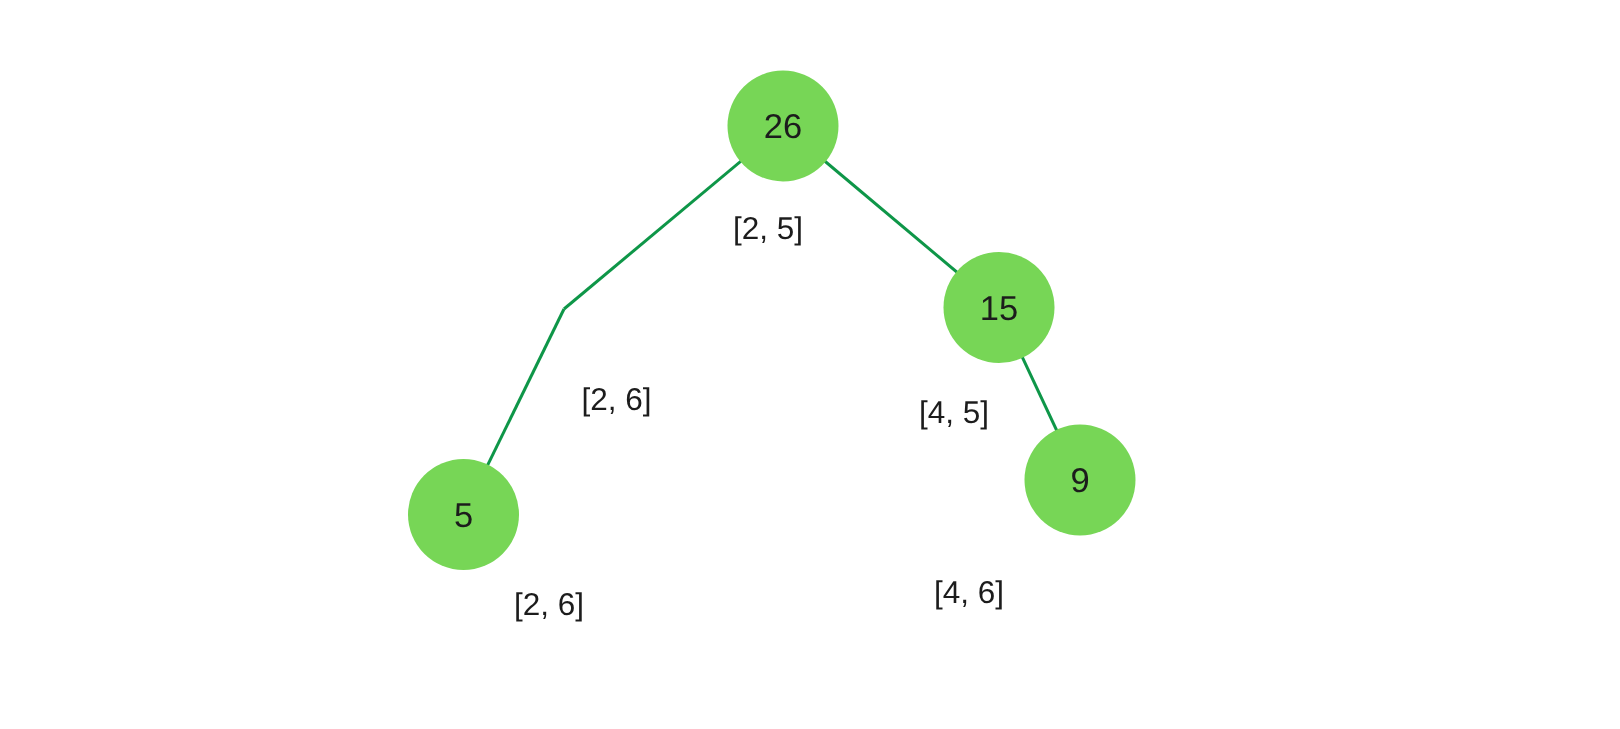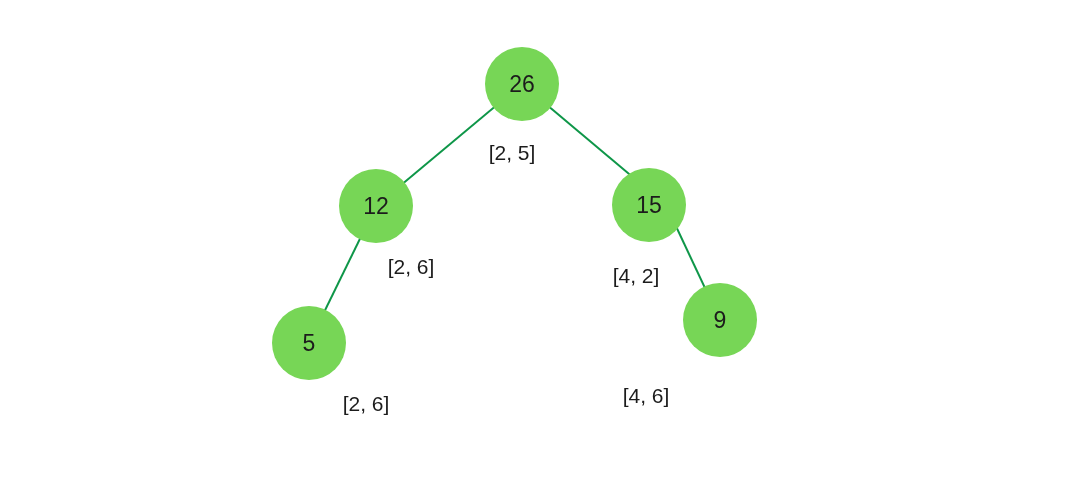--- a/index.html
+++ b/index.html
@@ -40,21 +40,21 @@
     background: var(--node-fill);
     display: flex;
     align-items: center;
     justify-content: center;
     font-size: 23px;
     color: var(--text-color);
   }
   
   .n0 { left: 485px; top: 47px;  }
   .n1 { left: 339px; top: 169px; }
-  .n2 { left: 612px; top: 168px; }
+  .n2 { left: 629px; top: 168px; }
   .n3 { left: 272px; top: 306px; }
   .n4 { left: 683px; top: 283px; }
 
   .range {
     position: absolute;
     transform: translate(-50%, -50%);
     font-size: 21px;
     color: var(--text-color);
     white-space: nowrap;
   }
@@ -72,32 +72,29 @@
   <svg class="edges" viewBox="0 0 1080 486" aria-hidden="true">
     <line x1="522" y1="84" x2="376" y2="206"></line>
     <line x1="522" y1="84" x2="666" y2="205"></line>
     <line x1="376" y1="206" x2="309" y2="343"></line>
     <line x1="666" y1="205" x2="720" y2="320"></line>
   </svg>
 
   <div class="node n0">
     <span>26</span>
   </div>
-  <div class="node n1">
-    <span>12</span>
-  </div>
   <div class="node n2">
     <span>15</span>
   </div>
   <div class="node n3">
     <span>5</span>
   </div>
   <div class="node n4">
     <span>9</span>
   </div>
 
   <div class="range r0">[2, 5]</div>
   <div class="range r1">[2, 6]</div>
-  <div class="range r2">[4, 2]</div>
+  <div class="range r2">[4, 5]</div>
   <div class="range r3">[2, 6]</div>
   <div class="range r4">[4, 6]</div>
 
 </div>
 
 </body></html>

